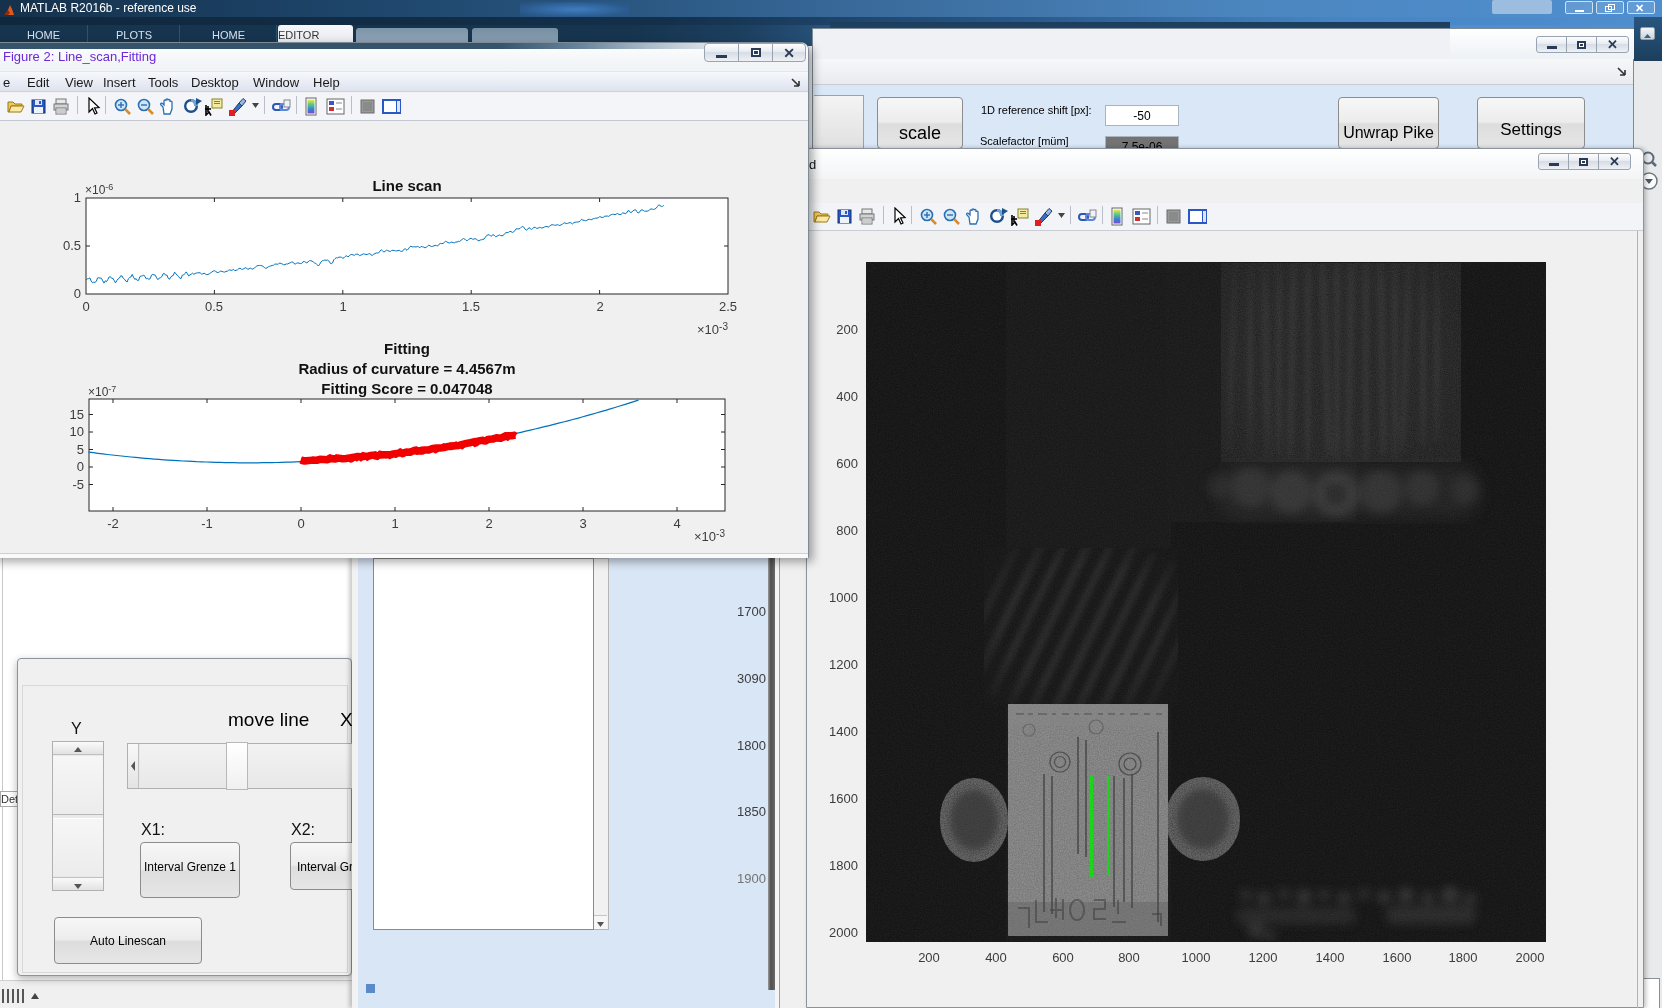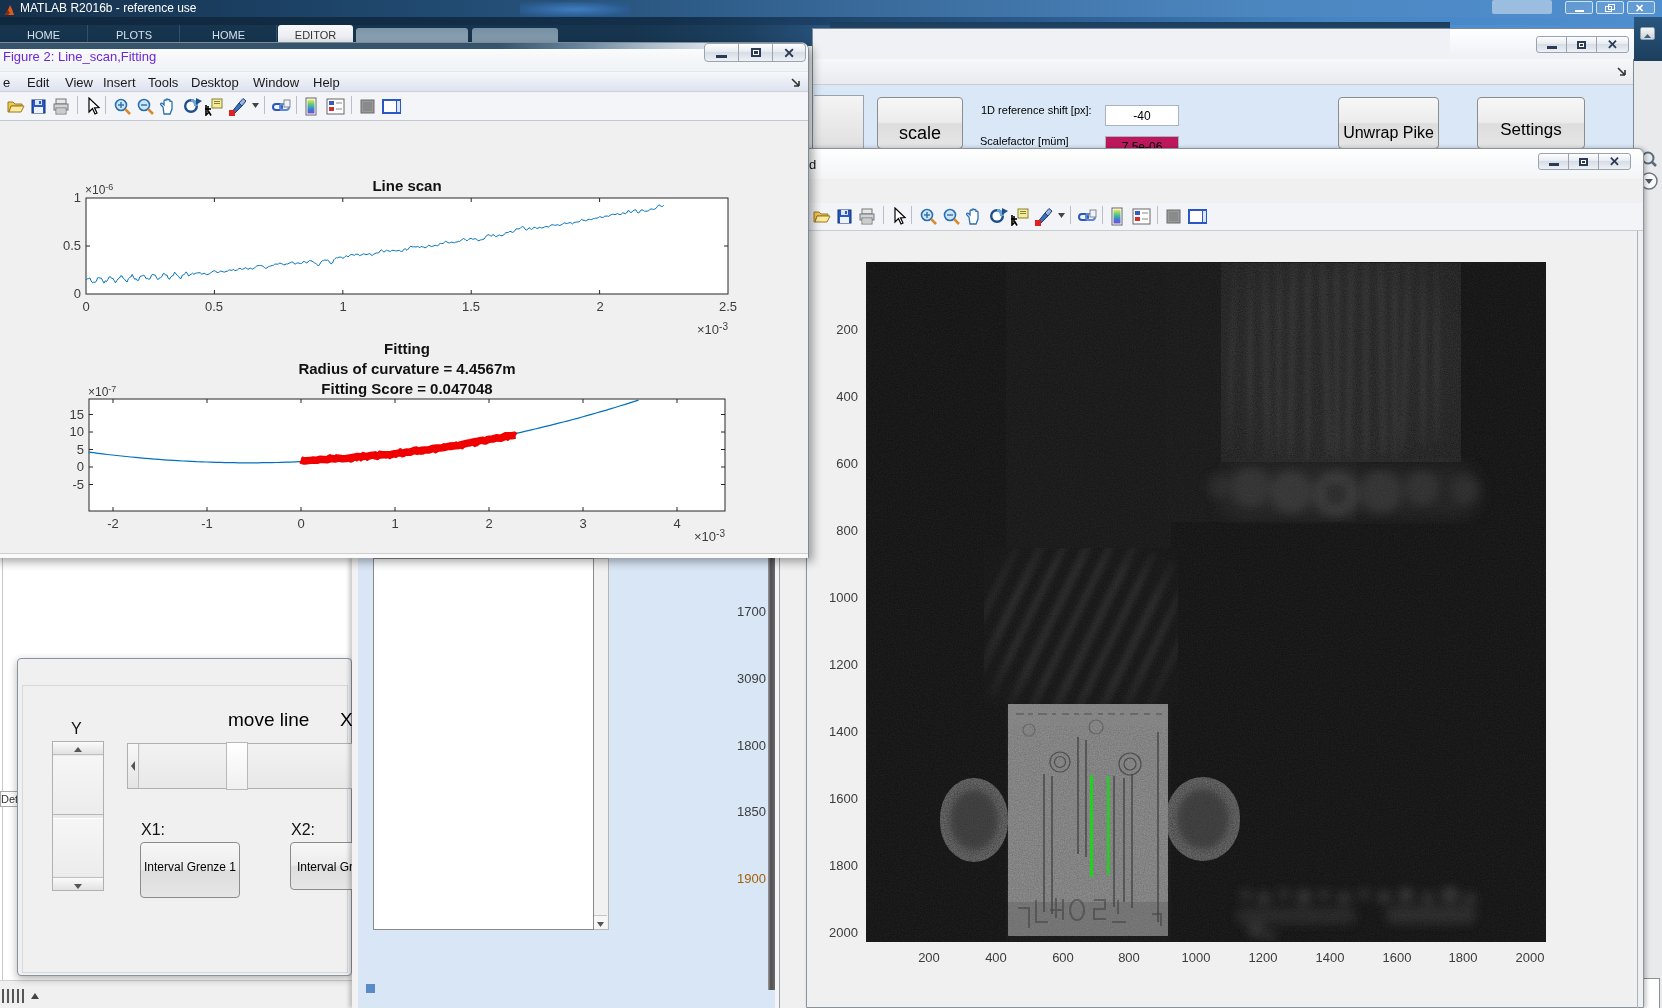--- a/index.html
+++ b/index.html
@@ -32,21 +32,21 @@
     </div>
 <div class="abs" style="left:62px;top:0;width:28px;height:13px;border:1px solid #cfe0ee;border-radius:2px;background:rgba(255,255,255,.12)">
       <div class="abs" style="left:7px;top:0px;font-size:11px;color:#fff;font-weight:bold">✕</div>
     </div>
 </div>
 <div class="abs" style="left:0;top:17px;width:1662px;height:8px;background:linear-gradient(90deg,#10283e 0%,#132f4a 40%,#2a5a8c 62%,#4585c4 80%,#4f8fd0 100%)"></div>
 <div class="abs" style="left:0;top:25px;width:1662px;height:21px;background:linear-gradient(90deg,#16344e 0%,#16344e 38%,#1d4060 45%,#34689c 55%,#4787c6 65%,#4f8fd0 78%,#4f8fd0 100%)">
 <div class="abs" style="left:0;top:0;width:88px;height:21px;border-right:1px solid #2a536f;color:#d5e2ec;font-size:11px;text-align:center;line-height:21px">HOME</div>
 <div class="abs" style="left:89px;top:0;width:91px;height:21px;border-right:1px solid #2a536f;color:#d5e2ec;font-size:11px;text-align:center;line-height:21px">PLOTS</div>
 <div class="abs" style="left:181px;top:0;width:96px;height:21px;border-right:1px solid #2a536f;color:#d5e2ec;font-size:11px;text-align:center;line-height:21px">HOME</div>
-<div class="abs" style="left:278px;top:0;width:75px;height:21px;background:linear-gradient(#f7f8fa,#e3e6ec);border-radius:3px 3px 0 0;color:#333;font-size:11px;text-align:center;line-height:21px">EDITOR</div>
+<div class="abs" style="left:278px;top:0;width:75px;height:21px;background:linear-gradient(#f7f8fa,#e3e6ec);border-radius:3px 3px 0 0;color:#333;font-size:11px;text-align:left;line-height:21px">EDITOR</div>
 <div class="abs" style="left:356px;top:3px;width:112px;height:18px;background:linear-gradient(#8fa6b8,#a8bcCB);opacity:.85;border-radius:3px 3px 0 0"></div>
 <div class="abs" style="left:472px;top:3px;width:86px;height:18px;background:linear-gradient(#8fa6b8,#a8bccb);opacity:.8;border-radius:3px 3px 0 0"></div>
 </div>
 <div class="abs" style="left:830px;top:22px;width:620px;height:22px;background:linear-gradient(#1c3e5c,#27507a)"></div>
 <div class="abs" style="left:830px;top:44px;width:620px;height:38px;background:linear-gradient(#cfd6e0,#b9c3d2);filter:blur(1px)">
 <div class="abs" style="left:40px;top:8px;width:14px;height:14px;background:#d8c05a;border-radius:3px;filter:blur(2px)"></div>
 <div class="abs" style="left:75px;top:8px;width:14px;height:14px;background:#7f95b0;border-radius:3px;filter:blur(2px)"></div>
 <div class="abs" style="left:120px;top:10px;width:230px;height:10px;background:repeating-linear-gradient(90deg,#9aa8ba 0 14px,#c3ccd8 14px 28px);filter:blur(2px)"></div>
 <div class="abs" style="left:370px;top:10px;width:160px;height:10px;background:repeating-linear-gradient(90deg,#9aa8ba 0 16px,#c3ccd8 16px 32px);filter:blur(2px)"></div>
 </div>
@@ -83,23 +83,23 @@
 </div>
 <div class="abs" style="left:0;top:30px;width:820px;height:26px;background:linear-gradient(#f6f7f9,#e9ebef);border-bottom:1px solid #c9ccd2">
   <svg class="abs" style="left:803px;top:7px" width="12" height="12">
         <path d="M2,2 L9,9 M9,9 L9,4 M9,9 L4,9" stroke="#333" stroke-width="1.6" fill="none"></path>
       </svg>
 </div>
 <div class="abs" style="left:0;top:56px;width:820px;height:64px;background:#d9e7f7">
   <div class="abs" style="left:1px;top:10px;width:50px;height:54px;background:linear-gradient(#f4f4f4,#e0e0e0);border:1px solid #9aa2aa;border-left:none"></div>
   <div class="gbtn" style="left:64px;top:12px;width:86px;height:52px;font-size:18px;line-height:70px">scale</div>
   <div class="abs" style="left:168px;top:19px;font-size:11px;color:#000">1D reference shift [px]:</div>
-  <div class="abs" style="left:292px;top:20px;width:74px;height:21px;background:#fff;border:1px solid #aab4be;text-align:center;font-size:12px;line-height:21px">-40</div>
+  <div class="abs" style="left:292px;top:20px;width:74px;height:21px;background:#fff;border:1px solid #aab4be;text-align:center;font-size:12px;line-height:21px">-50</div>
   <div class="abs" style="left:167px;top:50px;font-size:11px;color:#000">Scalefactor [müm]</div>
-  <div class="abs" style="left:292px;top:51px;width:74px;height:15px;background:#be185d;border:1px solid #aab4be;text-align:center;font-size:12px;line-height:20px">7.5e-06</div>
+  <div class="abs" style="left:292px;top:51px;width:74px;height:15px;background:#737373;border:1px solid #aab4be;text-align:center;font-size:12px;line-height:20px">7.5e-06</div>
   <div class="gbtn" style="left:525px;top:12px;width:101px;height:52px;font-size:16px;line-height:70px;white-space:nowrap">Unwrap Pike</div>
   <div class="gbtn" style="left:664px;top:12px;width:108px;height:52px;font-size:17px;line-height:64px">Settings</div>
 </div>
 </div>
 <div class="abs" style="left:806px;top:148px;width:838px;height:860px;background:#f0f0f0;border:1px solid #8a949e;border-radius:0 6px 0 0;box-shadow:2px 0 4px rgba(0,0,0,.25)">
 <div class="abs" style="left:0;top:0;width:836px;height:30px;background:linear-gradient(#ffffff,#f2f4f6);border-radius:0 6px 0 0">
  <div class="abs" style="left:2px;top:8px;font-size:13px;color:#111">d</div>
  <div class="abs" style="left:731px;top:4px;width:94px;height:17px">
   <div class="win-btn" style="left:0;width:31px;border-radius:3px 0 0 3px">
           <div style="width:10px;height:3px;background:#2b3b55;margin-top:6px"></div>
@@ -420,21 +420,21 @@
 </div>
 </div>
 <div class="abs" style="left:352px;top:556px;width:427px;height:452px;background:#d9e6f6;border-left:6px solid #f2f2f2;box-shadow:-3px 0 4px rgba(0,0,0,.2);z-index:30">
 <div class="abs" style="left:410px;top:0;width:7px;height:434px;background:linear-gradient(90deg,#9a9a9a,#4f4f4f 40%,#6a6a6a)"></div>
 <div class="abs" style="left:417px;top:0;width:4px;height:452px;background:#f5f5f5"></div>
 <div class="abs" style="left:421px;top:0;width:1px;height:452px;background:#9aa0a8"></div>
 <div class="abs" style="left:340px;top:48px;width:68px;text-align:right;font-size:13px;color:#3c3c3c">1700</div>
 <div class="abs" style="left:340px;top:115px;width:68px;text-align:right;font-size:13px;color:#3c3c3c">3090</div>
 <div class="abs" style="left:340px;top:182px;width:68px;text-align:right;font-size:13px;color:#3c3c3c">1800</div>
 <div class="abs" style="left:340px;top:248px;width:68px;text-align:right;font-size:13px;color:#3c3c3c">1850</div>
-<div class="abs" style="left:340px;top:315px;width:68px;text-align:right;font-size:13px;color:#a16207">1900</div>
+<div class="abs" style="left:340px;top:315px;width:68px;text-align:right;font-size:13px;color:#737373">1900</div>
 <div class="abs" style="left:15px;top:2px;width:221px;height:372px;background:#fff;border:1px solid #8a8a8a"></div>
 <div class="abs" style="left:236px;top:2px;width:15px;height:372px;background:#f1f1f1;border:1px solid #b5b5b5;border-left:none">
  <div class="abs" style="left:0px;bottom:0px;width:13px;height:14px;background:#f6f6f6;border-top:1px solid #c5c5c5"><svg width="13" height="13">
           <polygon points="3,5 10,5 6.5,10" fill="#555"></polygon>
         </svg></div>
 </div>
 <div class="abs" style="left:8px;top:428px;width:9px;height:9px;background:#5a8ac8"></div>
 </div>
 <div class="abs" style="left:17px;top:658px;width:335px;height:318px;background:#f0f0f0;border:1px solid #8a949e;border-radius:4px;box-shadow:0 3px 8px rgba(0,0,0,.3);z-index:20">
 <div class="abs" style="left:4px;top:26px;width:326px;height:288px;background:#f0f0f0;border:1px solid #d8d8d8">
@@ -458,20 +458,21 @@
             <polygon points="7,17 3,22 7,27" fill="#555"></polygon>
           </svg></div>
   <div class="abs" style="left:12px;top:0;width:86px;height:44px;background:linear-gradient(#f2f2f2,#e8e8e8)"></div>
   <div class="abs" style="left:98px;top:-2px;width:22px;height:48px;background:linear-gradient(#ffffff,#f0f0f0);border:1px solid #b8b8b8"></div>
   <div class="abs" style="left:120px;top:0;width:106px;height:44px;background:linear-gradient(#f2f2f2,#e8e8e8)"></div>
  </div>
  <div class="abs" style="left:118px;top:135px;font-size:16px;color:#111">X1:</div>
  <div class="abs" style="left:268px;top:135px;font-size:16px;color:#111">X2:</div>
  <div class="gbtn" style="left:117px;top:156px;width:100px;height:56px;font-size:12px;line-height:48px">Interval Grenze 1</div>
  <div class="gbtn" style="left:267px;top:156px;width:100px;height:48px;font-size:12px;line-height:48px;text-align:left;padding-left:6px">Interval Gre</div>
+ <div class="gbtn" style="left:31px;top:231px;width:148px;height:47px;font-size:12px;line-height:47px">Auto Linescan</div>
 </div>
 </div>
 <div class="abs" style="left:-8px;top:42px;width:817px;height:516px;border:1px solid #7e8a96;border-radius:0 8px 0 0;box-shadow:4px 4px 10px rgba(0,0,0,.35);background:#f0f0f0;z-index:50">
 <div class="abs" style="left:0;top:0;width:815px;height:26px;background:linear-gradient(#fcfdfe,#f0f3f6);border-radius:0 8px 0 0"></div>
 <div class="abs" style="left:0;top:0;width:815px;height:6px;background:linear-gradient(90deg,#24455f 0%,#24455f 62%,#5a7a94 72%,#9fb2c2 80%,#d8e0e8 88%,#f5f7f9 97%);border-radius:0 8px 0 0;opacity:.92"></div>
 <div class="abs" style="left:10px;top:6px;font-size:13px;color:#6d28d9">Figure 2: Line_scan,Fitting</div>
 <div class="abs" style="left:711px;top:0px;width:102px;height:19px">
   <div class="win-btn" style="left:0;width:35px;border-radius:4px 0 0 4px">
         <div style="width:11px;height:3px;background:#2b3b55;margin-top:7px"></div>
       </div>

